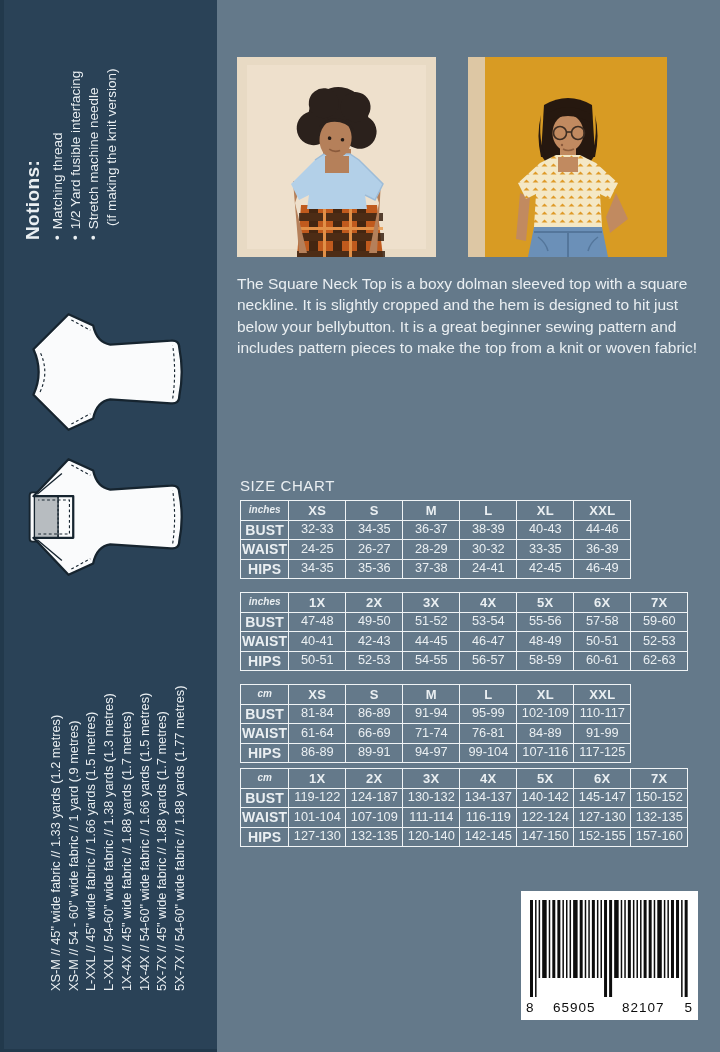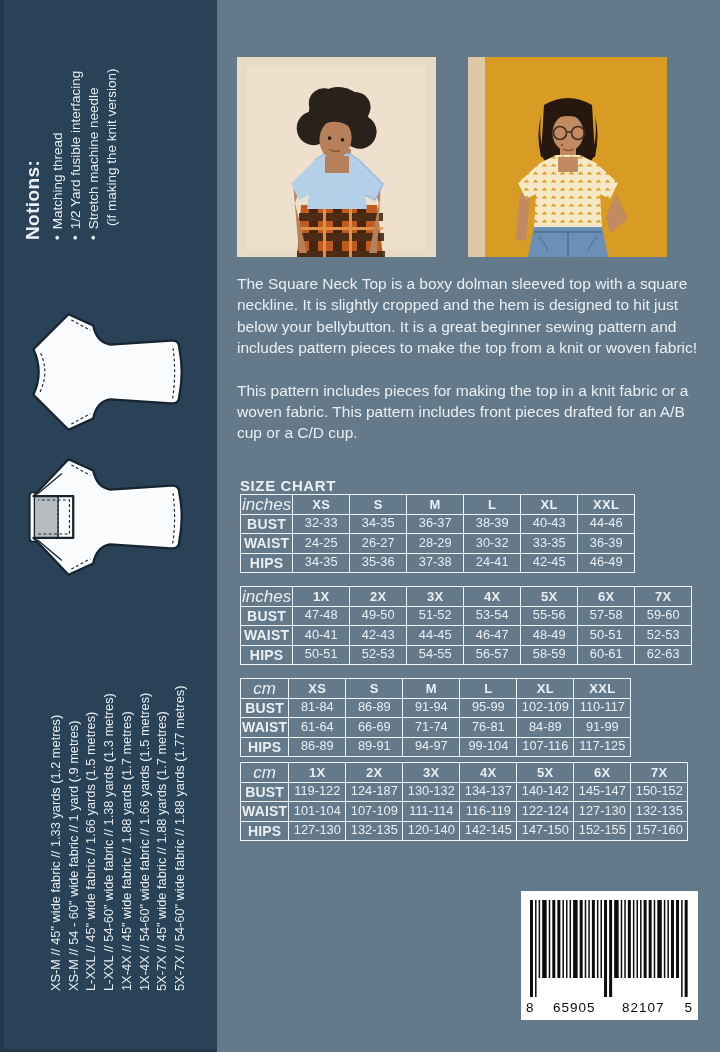--- a/index.html
+++ b/index.html
@@ -40,27 +40,27 @@
   .photo.p1{ left:237px; } .photo.p2{ left:468px; }
   .photo svg{ display:block; width:100%; height:100%; }
 
   
   .description{ position:absolute; left:237px; top:273px; width:462px;
     font-size:15.5px; line-height:21.4px; color:var(--ink); }
   .description p + p{ margin-top:21px; }
 
   
   .size-chart{ position:absolute; left:240px; top:477px; }
-  .size-chart-title{ font-size:15px; font-weight:bold; letter-spacing:.6px; }
+  .size-chart-title{ font-size:15px; font-weight:normal; letter-spacing:.6px; margin-bottom:6px; }
   table.size-table{ border-collapse:collapse; table-layout:fixed; }
   table.size-table th, table.size-table td{
     border:1.5px solid var(--tborder); height:19.5px; text-align:center;
     padding:0 1px; line-height:1; vertical-align:middle; color:var(--ink);
   }
-  th.unit{ font-style:italic; font-weight:normal; font-size:17px; width:43px; }
+  th.unit{ font-style:italic; font-weight:bold; font-size:10px; width:43px; }
   th.size{ font-weight:bold; font-size:13px; width:57px; letter-spacing:.3px;}
   th.rowlabel{ font-weight:bold; font-size:14px; letter-spacing:.2px;}
   td.val{ font-size:12.8px; }
 
   
   .footer-text{ position:absolute; left:238px; top:906px; width:300px;
     font-size:15.5px; line-height:20.2px; white-space:pre-line; }
 
   
   .barcode{ position:absolute; left:521px; top:891px; width:177px; height:129px;
@@ -209,21 +209,20 @@
       <path d="M66 170 L134 170 L140 200 L60 200 Z" fill="#6b90b8"></path>
       <path d="M66 175 L134 175" stroke="#54769b" stroke-width="2" fill="none"></path>
       <path d="M100 175 L100 200" stroke="#54769b" stroke-width="2" fill="none"></path>
       <path d="M70 180 Q78 186 80 194" stroke="#54769b" stroke-width="1.5" fill="none"></path>
       <path d="M130 180 Q122 186 120 194" stroke="#54769b" stroke-width="1.5" fill="none"></path>
     </svg>
   </div>
 
   <div class="description">
     <p>The Square Neck Top is a boxy dolman sleeved top with a square neckline. It is slightly cropped and the hem is designed to hit just below your bellybutton. It is a great beginner sewing pattern and includes pattern pieces to make the top from a knit or woven fabric!</p>
-    <p>This pattern includes pieces for making the top in a knit fabric or a woven fabric. This pattern includes front pieces drafted for an A/B cup or a C/D cup.</p>
   </div>
 
   <div class="size-chart">
     <div class="size-chart-title">SIZE CHART</div>
     <div id="size-tables">
         <table class="size-table" style="margin-top: 0px;">
           <thead>
             <tr>
               <th class="unit">inches</th>
               <th class="size">XS</th>

